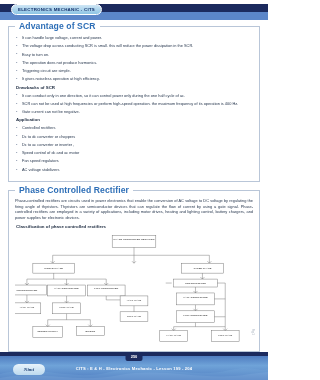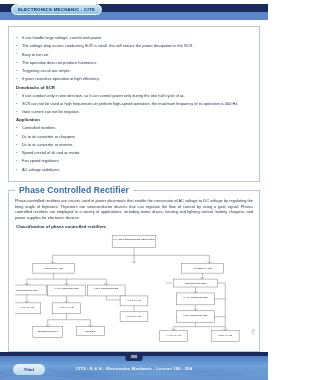--- a/index.html
+++ b/index.html
@@ -143,20 +143,21 @@
     <div class="top-accent"></div>
     <div class="top-accent2"></div>
   </div>
   <div class="badge">
     <span>ELECTRONICS MECHANIC - CITS</span>
   </div>
 
   <div class="content">
 
     <div class="fieldset" style="padding-top:8px;">
+      <div class="legend">Advantage of SCR</div>
 
       <ul class="bl">
         <li>It can handle large voltage, current and power.</li>
         <li>The voltage drop across conducting SCR is small. this will reduce the power dissipation in the SCR.</li>
         <li>Easy to turn on.</li>
         <li>The operation does not produce harmonics.</li>
         <li>Triggering circuit are simple.</li>
         <li>It gives noiseless operation at high efficiency.</li>
       </ul>
 

